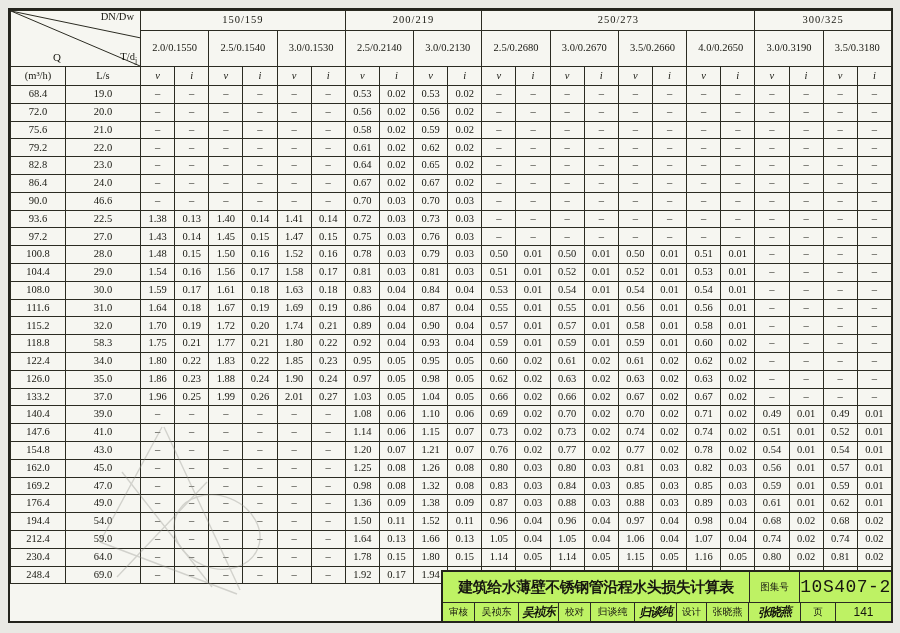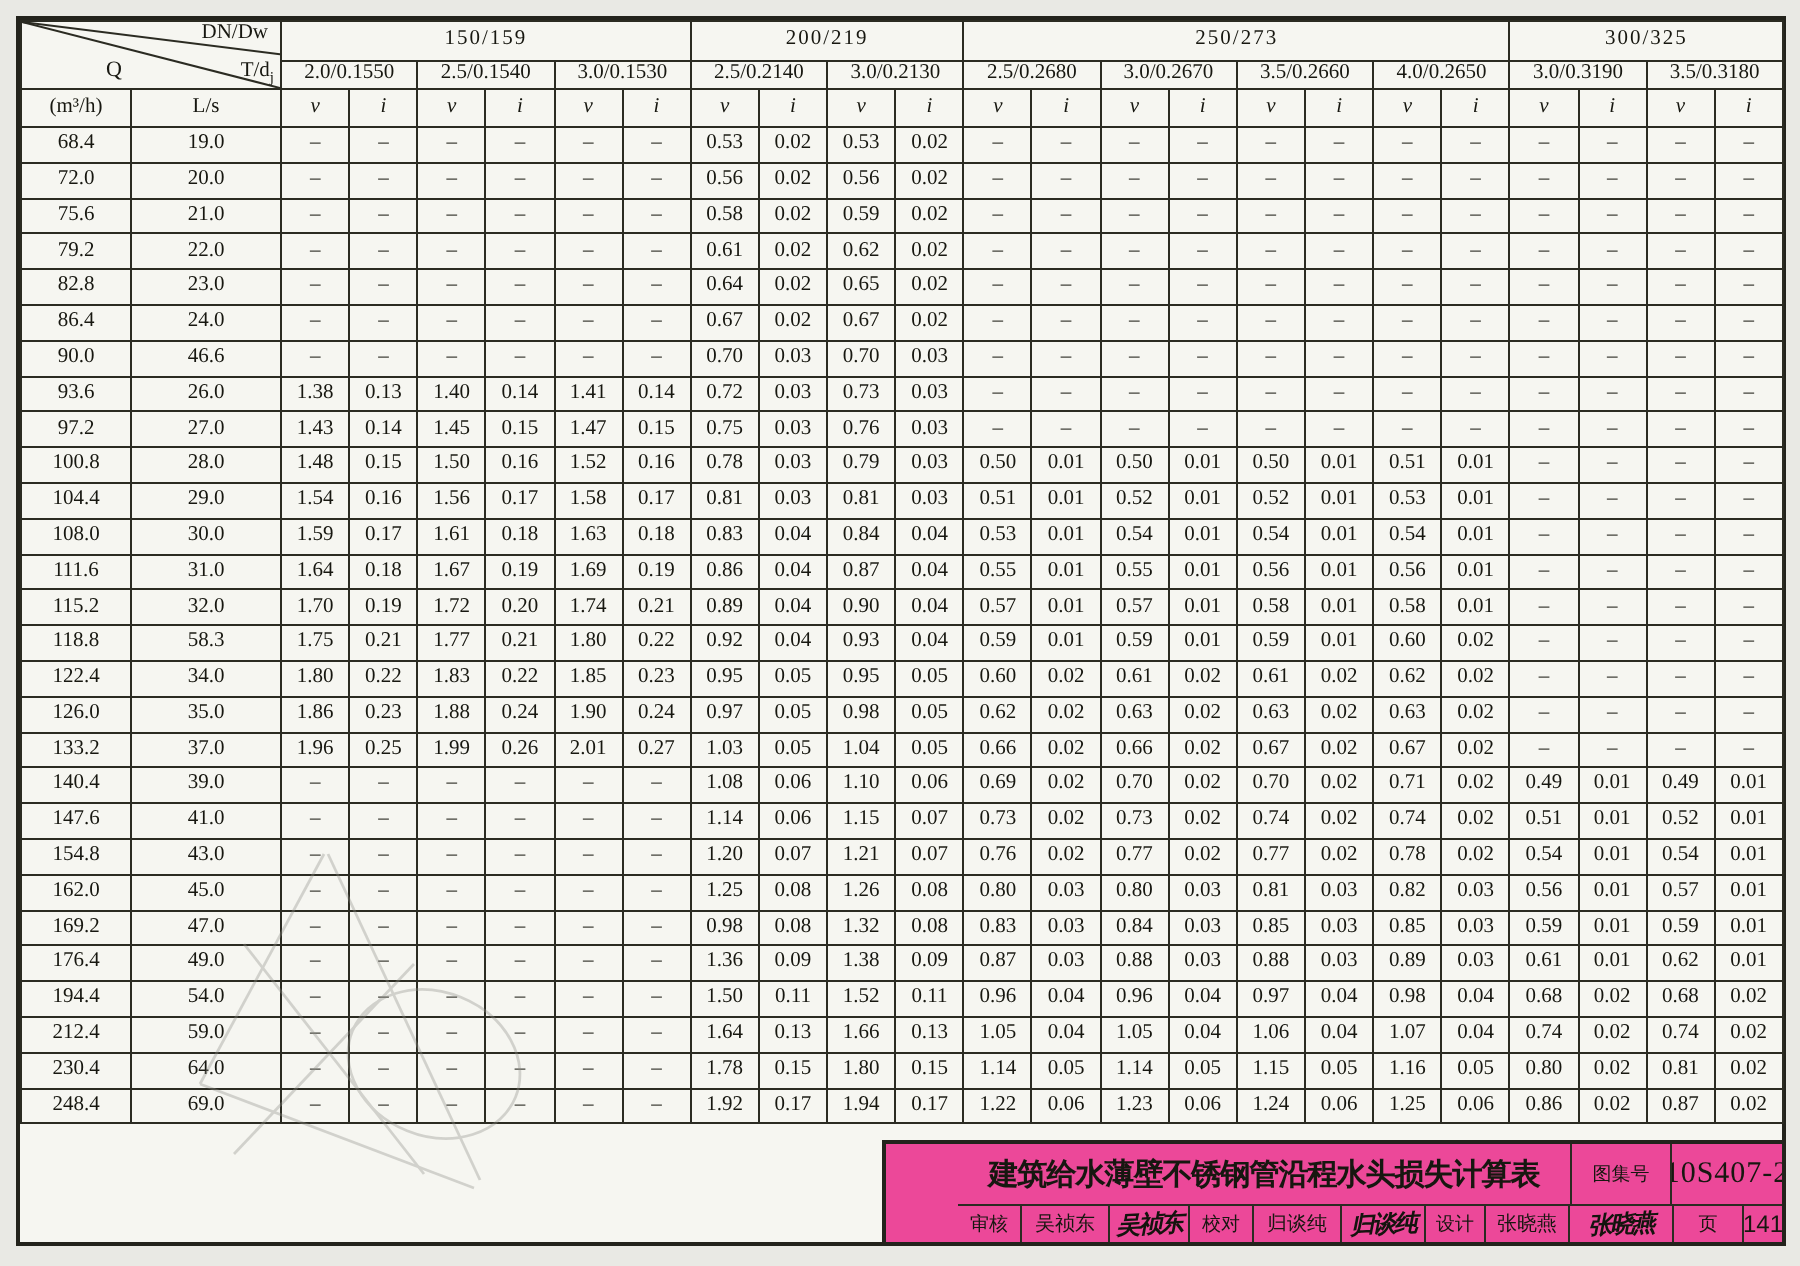--- a/index.html
+++ b/index.html
@@ -17,55 +17,55 @@
     border-collapse:collapse;table-layout:fixed;width:881px;
     position:absolute;left:0;top:0;
   }
   table.main th, table.main td{
     border:1px solid #2b2b22;padding:0;margin:0;
     text-align:center;vertical-align:middle;
     font-family:"Liberation Serif",serif;
     font-size:10.5px;color:#171710;font-weight:normal;
     white-space:nowrap;overflow:hidden;line-height:1;
   }
-  tr.hr1{height:20px;margin-top:10px;} tr.hr2{height:14px;} tr.hr3{height:19px;}
+  tr.hr1{height:20px;margin-top:10px;} tr.hr2{height:36px;} tr.hr3{height:19px;}
   tbody tr{height:17.8px;}
   th.group-cell{font-size:11.5px;letter-spacing:1px;}
   th.spec-cell{font-size:10.5px;}
   th.vi-cell{font-style:italic;font-size:11px;font-family:"Liberation Serif",serif;}
   th.unit-cell{font-size:10.5px;}
   
   th.corner{position:relative;padding:0;}
   .corner svg{position:absolute;left:0;top:0;width:100%;height:100%;}
   .corner .lbl{position:absolute;font-size:10.5px;font-family:"Liberation Serif",serif;}
   .corner .dn{top:1px;right:6px;}
   .corner .td{bottom:1px;right:3px;}
   .corner .td sub{font-size:7.5px;}
   .corner .q{bottom:3px;left:42px;font-size:11px;}
   
   .wm{position:absolute;left:0;top:0;pointer-events:none;}
   
   .tblock{
     position:absolute;right:-2px;bottom:-2px;width:452px;height:53px;
-    border:2px solid #23231c;box-sizing:border-box;background:#ec4899;
-    display:flex;flex-direction:column;padding-left:36px;
+    border:2px solid #23231c;box-sizing:border-box;background:#bef264;
+    display:flex;flex-direction:column;
   }
   .tb-row{display:flex;flex:1;min-height:0;}
   .tb-row1{flex:0 0 31px;}
   .tb-cell{
     border-right:1px solid #2b2b22;border-bottom:1px solid #2b2b22;
     display:flex;align-items:center;justify-content:center;
     box-sizing:border-box;overflow:hidden;white-space:nowrap;
     color:#171710;
   }
   .tb-row:last-child .tb-cell{border-bottom:none;}
   .tb-cell:last-child{border-right:none;}
   .tb-title{flex:0 0 307px;font-weight:bold;font-size:15px;letter-spacing:-0.5px;}
   .tb-atlas-label{flex:0 0 50px;font-size:9.5px;}
-  .tb-atlas-no{flex:1;font-family:Liberation Serif, serif;font-size:15px;letter-spacing:0.5px;}
+  .tb-atlas-no{flex:1;font-family:Liberation Mono, monospace;font-size:18px;letter-spacing:0.5px;}
   .tb-small{font-size:9.5px;}
   .tb-name{font-size:10px;}
   .sig{
     font-family:"Liberation Serif",serif;font-style:italic;font-weight:bold;
     font-size:12px;transform:rotate(-3deg);letter-spacing:-1px;color:#14140e;
   }
   .f-label1{flex:0 0 32px;} .f-name1{flex:0 0 44px;} .f-sig1{flex:0 0 40px;}
   .f-label2{flex:0 0 32px;} .f-name2{flex:0 0 44px;} .f-sig2{flex:0 0 42px;}
   .f-label3{flex:0 0 30px;} .f-name3{flex:0 0 42px;} .f-sig3{flex:0 0 52px;}
   .f-page{flex:0 0 35px;} .f-pageno{flex:1;font-family:Liberation Sans, sans-serif;font-size:12px;}
@@ -336,21 +336,21 @@
           <td>–</td>
           <td>–</td>
           <td>–</td>
           <td>–</td>
           <td>–</td>
           <td>–</td>
           <td>–</td>
         </tr>
         <tr>
           <td>93.6</td>
-          <td>26.0</td>
+          <td>22.5</td>
           <td>1.38</td>
           <td>0.13</td>
           <td>1.40</td>
           <td>0.14</td>
           <td>1.41</td>
           <td>0.14</td>
           <td>0.72</td>
           <td>0.03</td>
           <td>0.73</td>
           <td>0.03</td>

